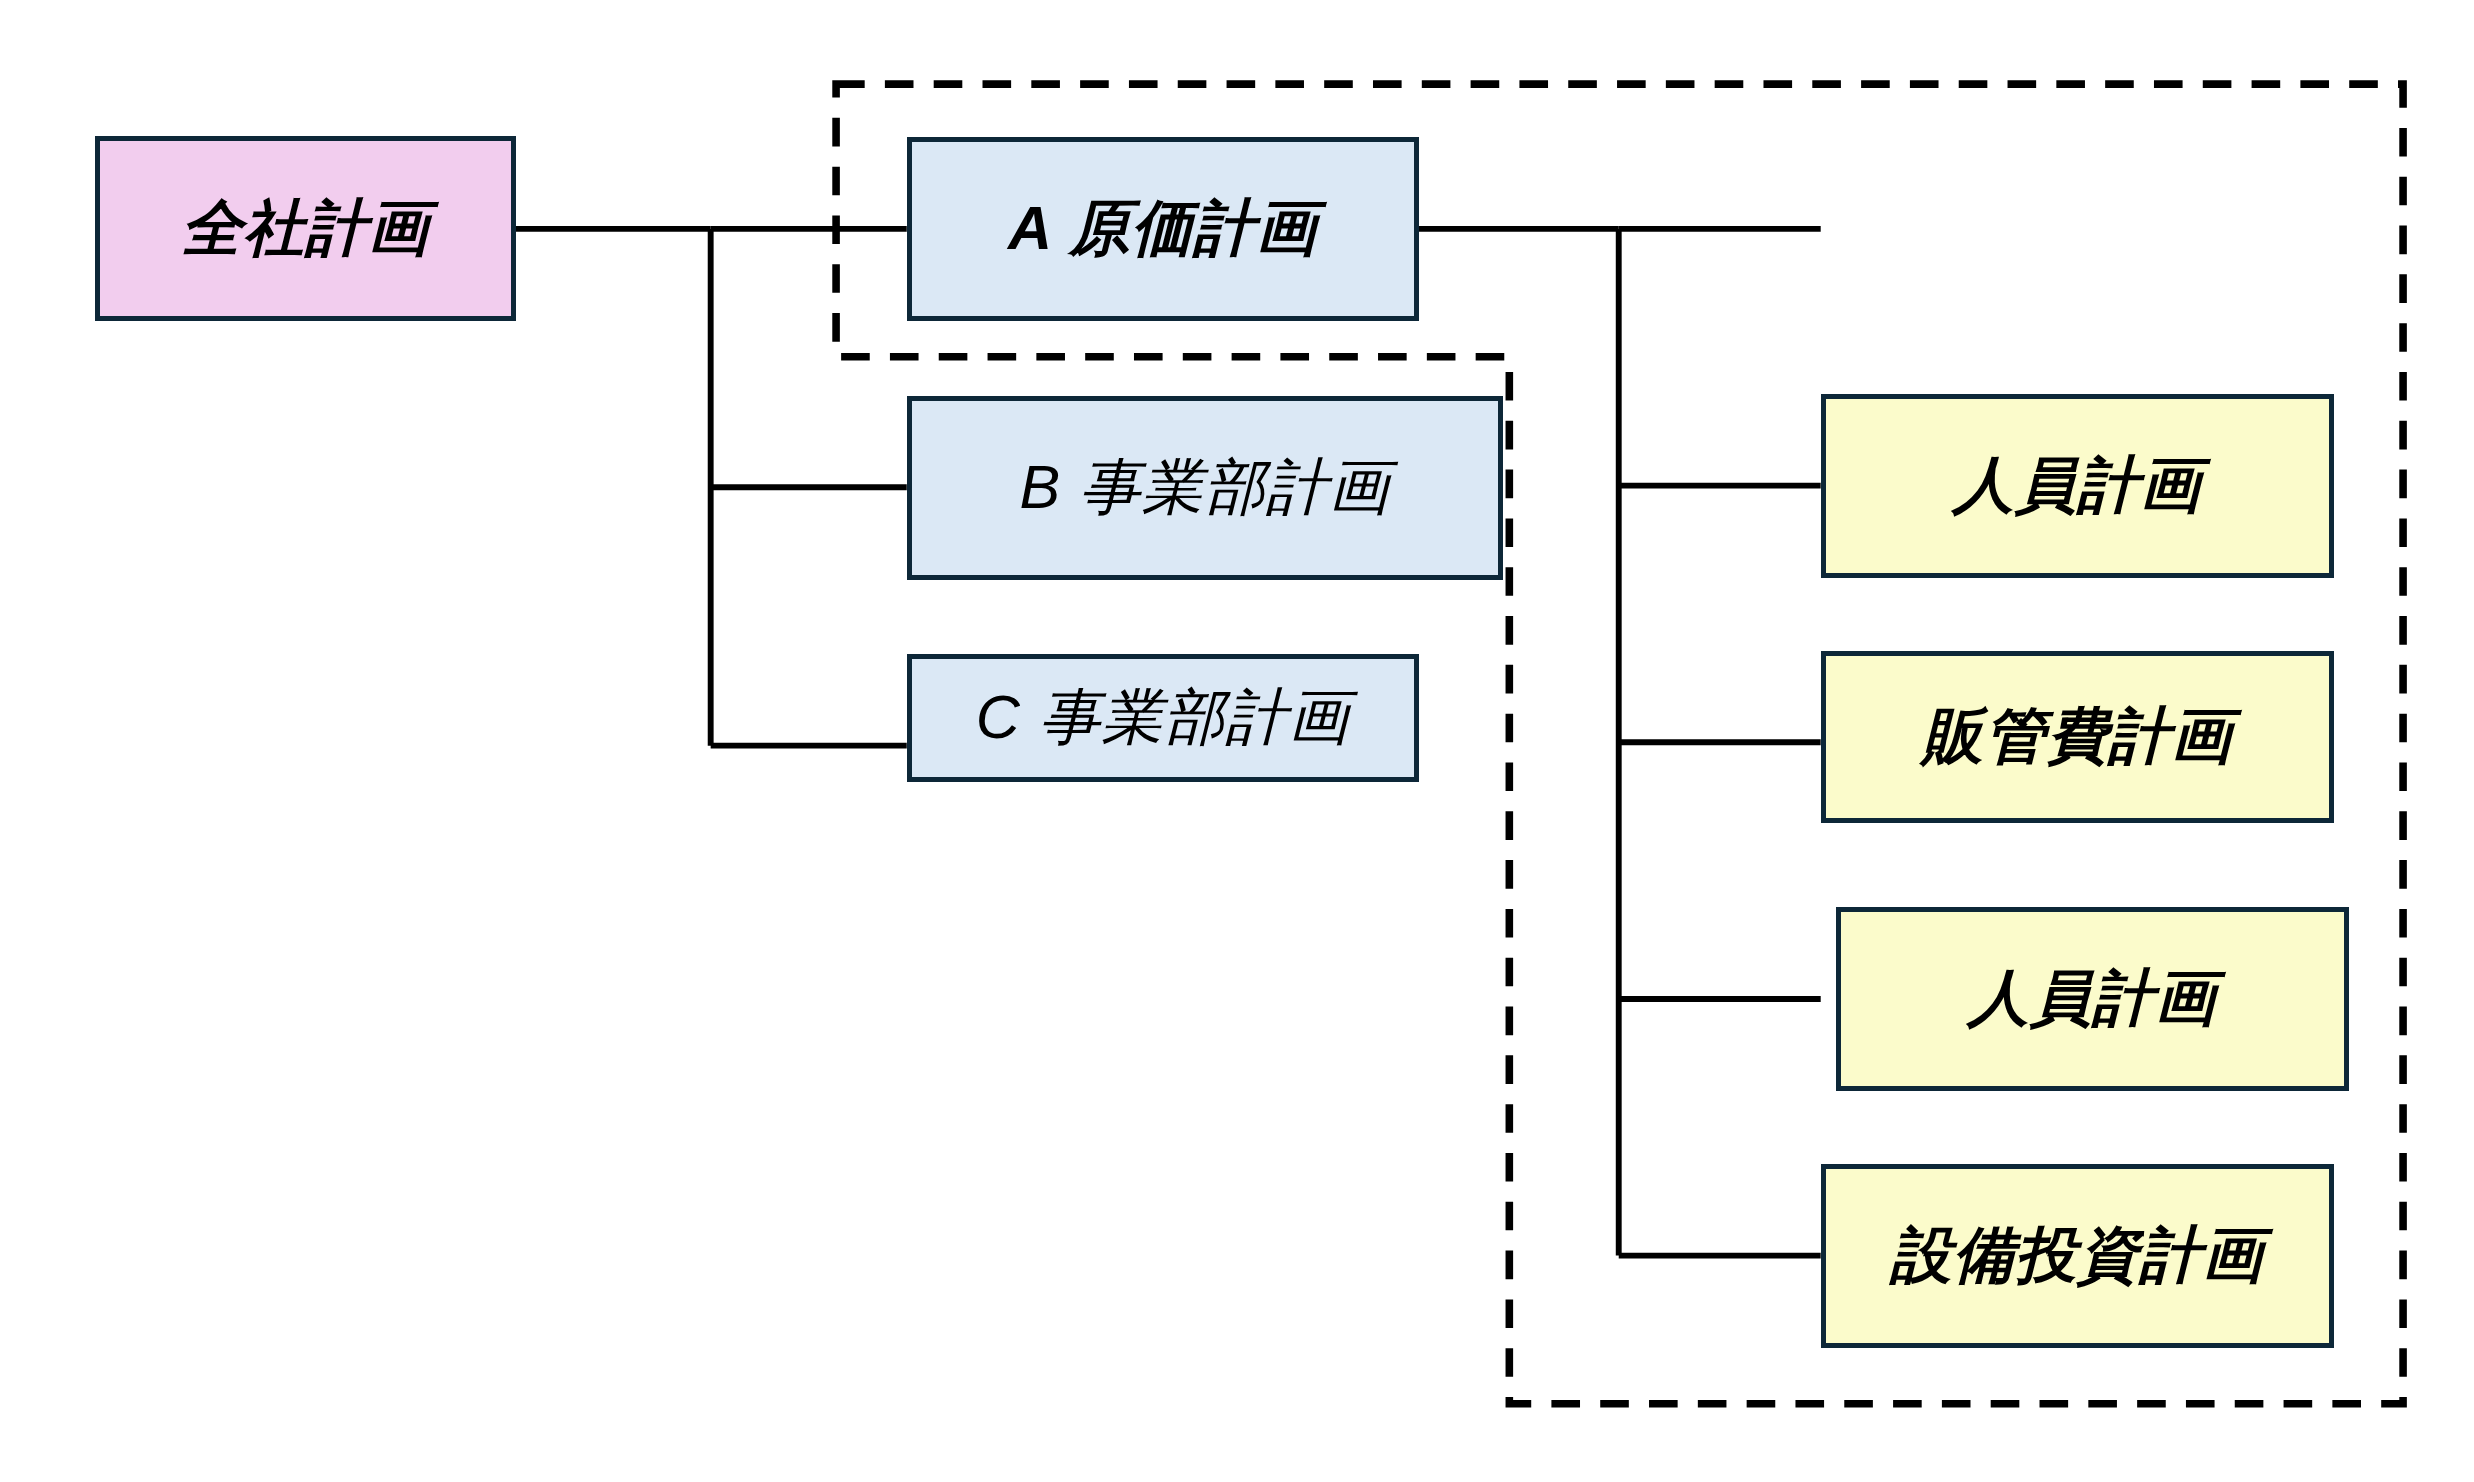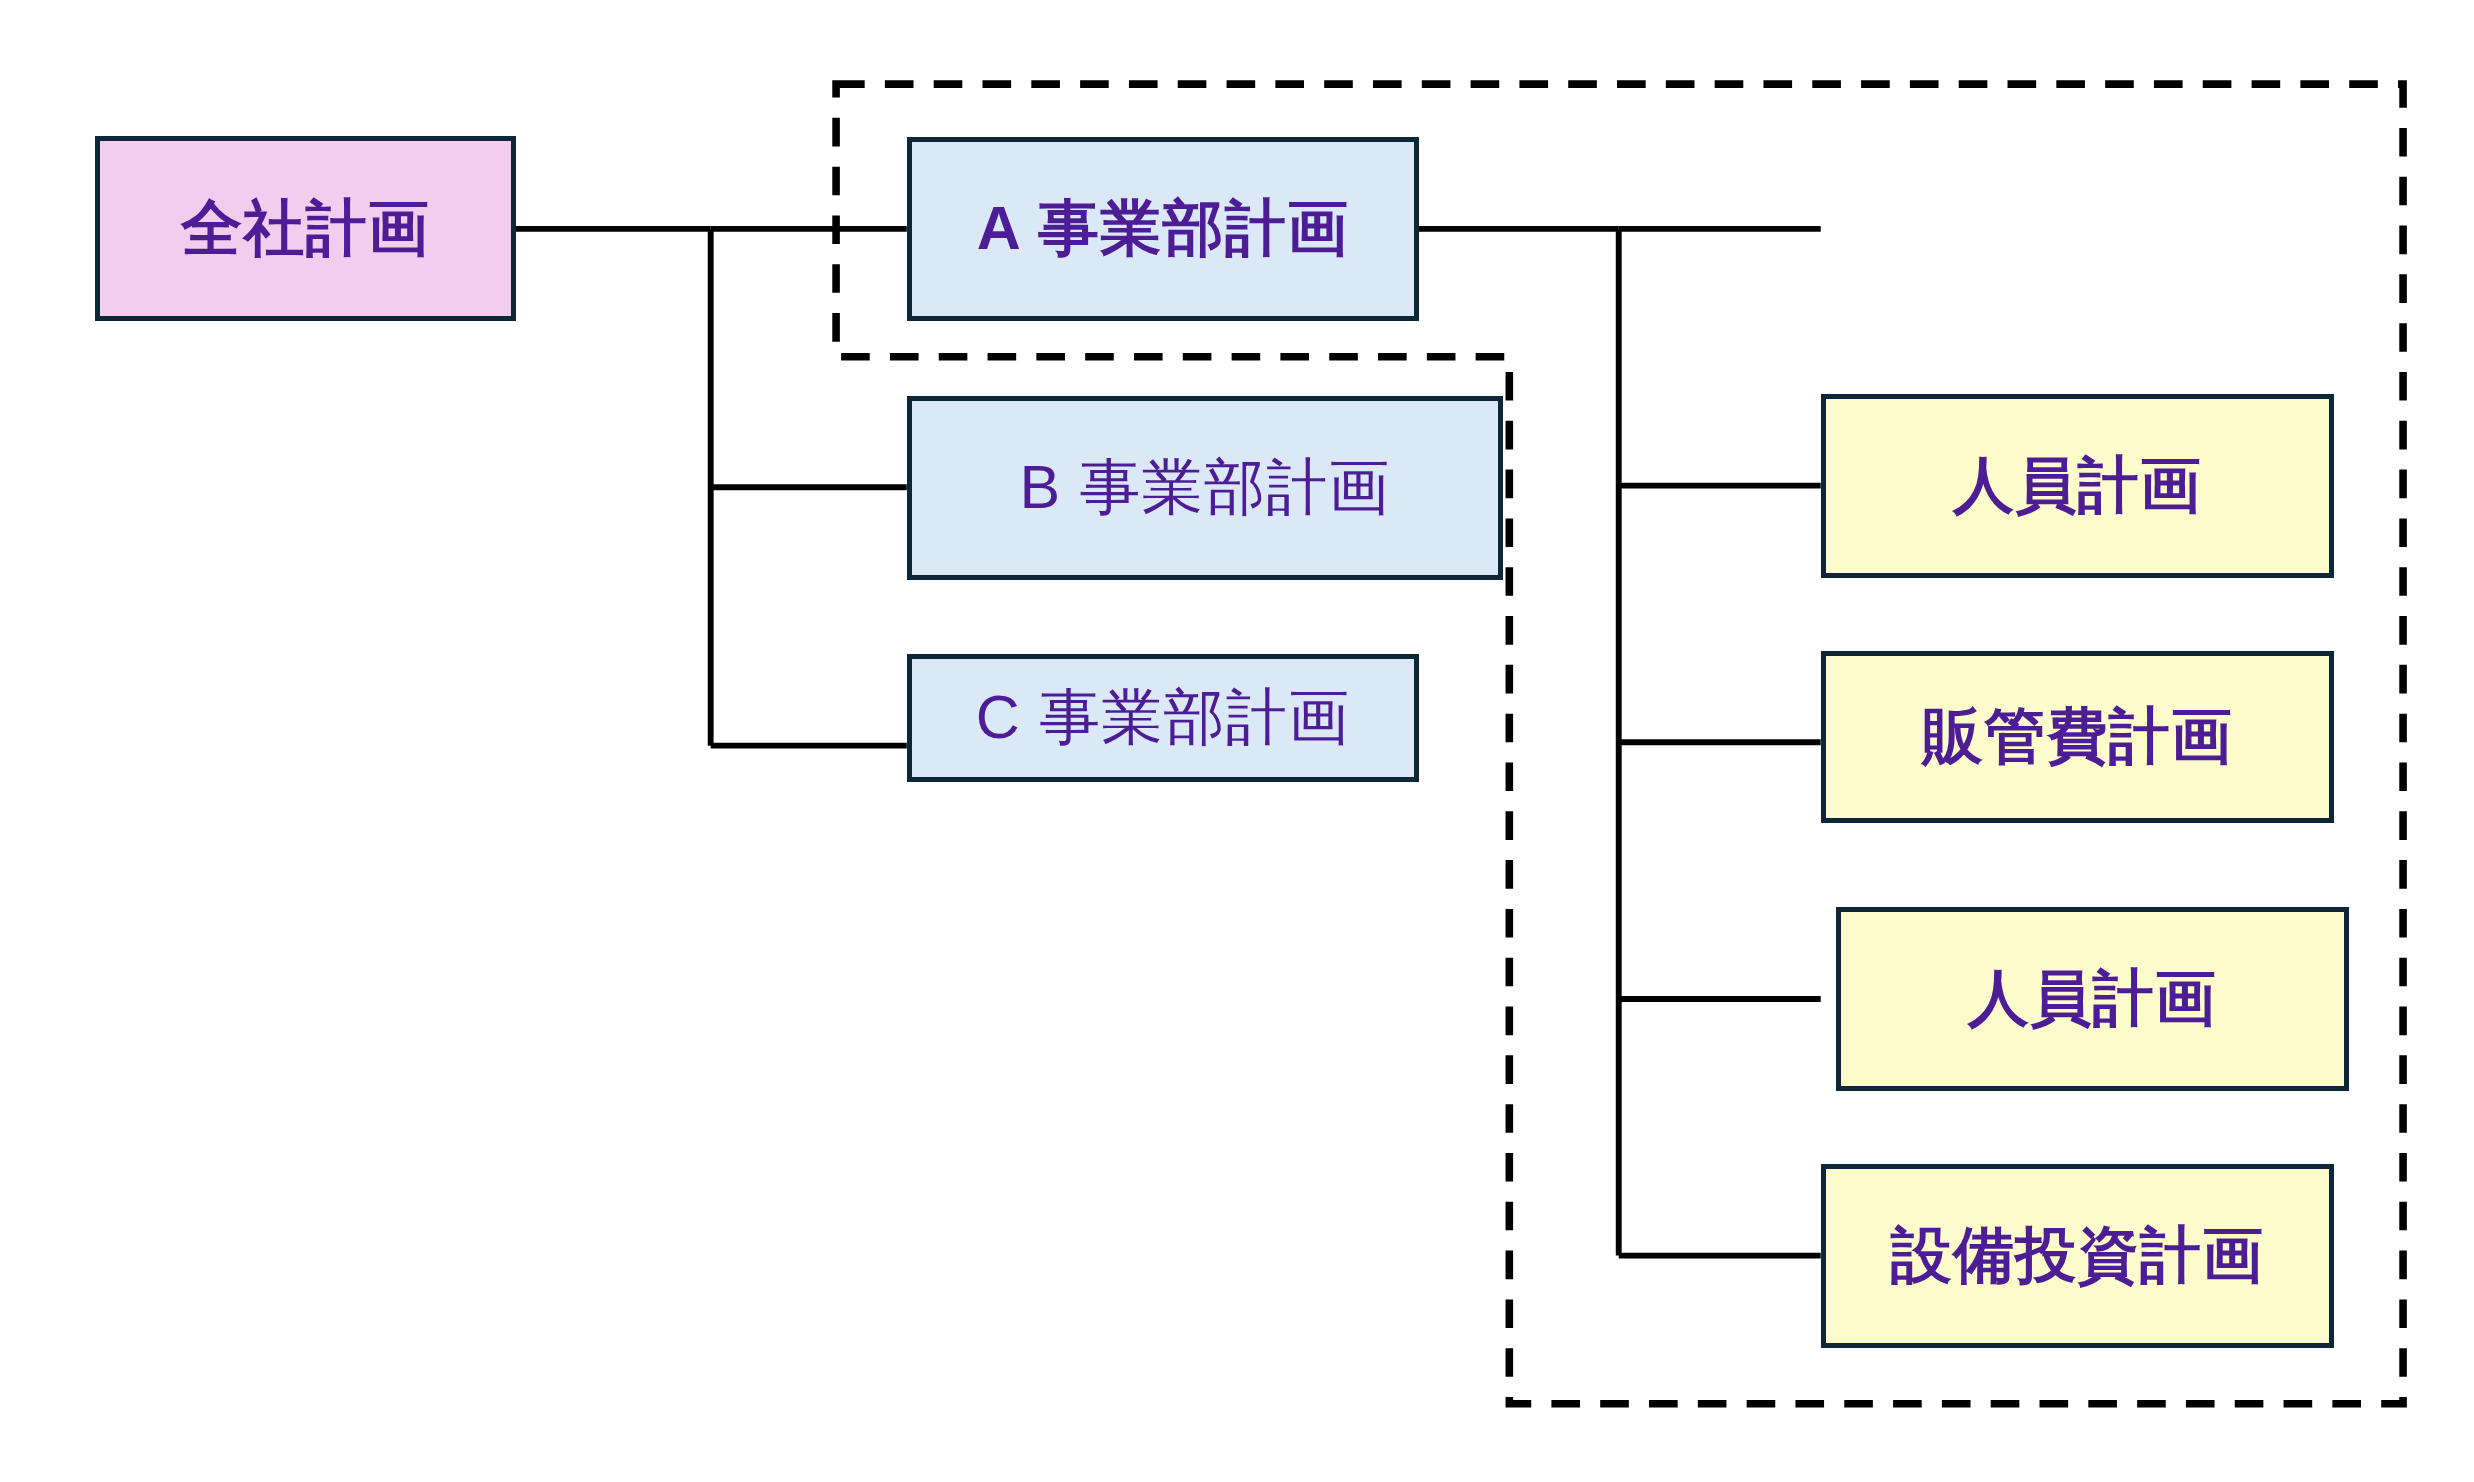--- a/index.html
+++ b/index.html
@@ -30,23 +30,24 @@
     position: absolute;
     box-sizing: border-box;
     display: flex;
     align-items: center;
     justify-content: center;
     text-align: center;
   }
   .node-label {
     display: block;
     line-height: 1.1;
-    color: #4c1d95;
+    color: #000000;
     white-space: nowrap;
     letter-spacing: 0.02em;
+    font-style: italic;
   }
   .node-box.root      { border: 5.9px solid #0d2738; background: #f2cdee; }
   .node-box.division  { border: 5.9px solid #0d2738; background: #dbe8f5; }
   .node-box.subplan   { border: 5.9px solid #0d2738; background: #fbfbcb; }
 
   .lbl-bold   { font-weight: bold; }
   .lbl-normal { font-weight: normal; }
 </style>
 </head>
 <body>
@@ -82,21 +83,21 @@
       <line x1="1923" y1="1187" x2="2163" y2="1187"></line>
       <line x1="1923" y1="1492" x2="2163" y2="1492"></line>
     </g>
   </svg>
 
   <div class="node-box root" style="left:95px; top:136px; width:421px; height:185px;">
     <span class="node-label lbl-bold" style="font-size:61px;">全社計画</span>
   </div>
 
   <div class="node-box division" style="left:907px; top:137px; width:512px; height:184px;">
-    <span class="node-label lbl-bold" style="font-size:61px;">A 事業部計画</span>
+    <span class="node-label lbl-bold" style="font-size:61px;">A 原価計画</span>
   </div>
 
   <div class="node-box division" style="left:907px; top:396px; width:596px; height:184px;">
     <span class="node-label lbl-normal" style="font-size:61px;">B 事業部計画</span>
   </div>
 
   <div class="node-box division" style="left:907px; top:654px; width:512px; height:128px;">
     <span class="node-label lbl-normal" style="font-size:61px;">C 事業部計画</span>
   </div>
 

